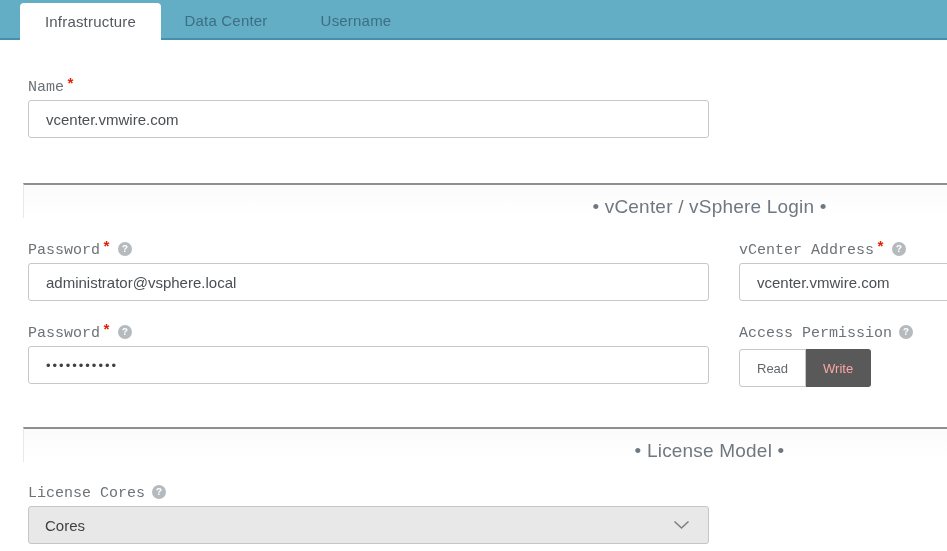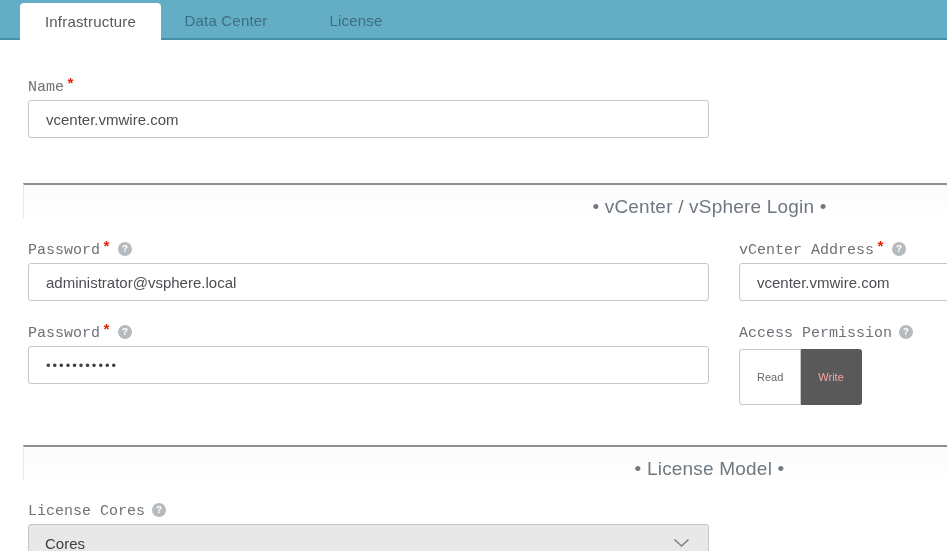--- a/index.html
+++ b/index.html
@@ -128,26 +128,26 @@
     display: flex;
     gap: 30px;
     margin-top: 23px;
   }
   .cell-left  { width: 681px; flex: 0 0 auto; }
   .cell-right { width: 652px; flex: 0 0 auto; }
 
   
   .toggle-group { display: inline-flex; margin-top: 3px; }
   .toggle-btn {
-    height: 56px;
+    height: 38px;
     display: inline-flex;
     align-items: center;
     justify-content: center;
     padding: 16px 17px;
-    font-size: 11px;
+    font-size: 13px;
     cursor: pointer;
   }
   .toggle-btn.unselected {
     background: #ffffff;
     border: 1px solid #c7c7c7;
     border-radius: 3px 0 0 3px;
     color: #63676b;
   }
   .toggle-btn.selected {
     background: #595959;
@@ -172,21 +172,21 @@
     color: #404040;
   }
   .chevron { display: inline-flex; }
 </style>
 </head>
 <body>
 
 <div class="tabbar">
   <div class="tab active">Infrastructure</div>
   <div class="tab inactive">Data Center</div>
-  <div class="tab inactive">License</div>
+  <div class="tab inactive">Username</div>
 </div>
 
 <div class="name-field">
   <div class="field-label">
     <span>Name</span>
     <span class="req">*</span>
   </div>
   <input class="text" type="text" value="vcenter.vmwire.com" style="">
 </div>
 

